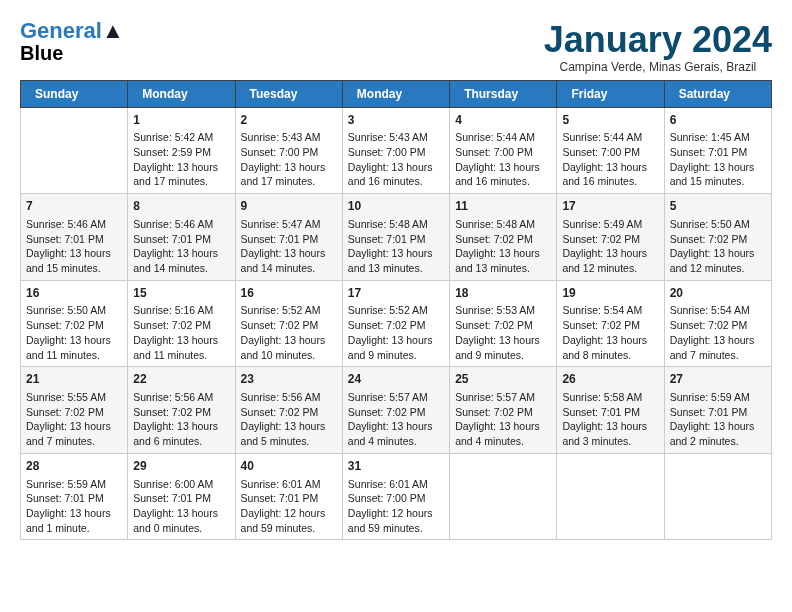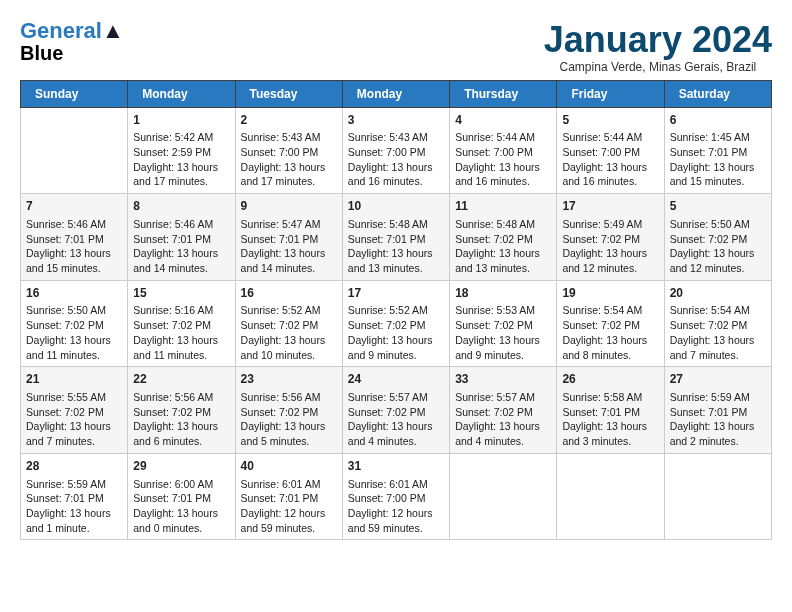--- a/index.html
+++ b/index.html
@@ -283,21 +283,21 @@
           <div>and 5 minutes.</div>
         </td>
         <td>
           <span class="day-num">24</span>
           <div>Sunrise: 5:57 AM</div>
           <div>Sunset: 7:02 PM</div>
           <div>Daylight: 13 hours</div>
           <div>and 4 minutes.</div>
         </td>
         <td>
-          <span class="day-num">33</span>
+          <span class="day-num">25</span>
           <div>Sunrise: 5:57 AM</div>
           <div>Sunset: 7:02 PM</div>
           <div>Daylight: 13 hours</div>
           <div>and 4 minutes.</div>
         </td>
         <td>
           <span class="day-num">26</span>
           <div>Sunrise: 5:58 AM</div>
           <div>Sunset: 7:01 PM</div>
           <div>Daylight: 13 hours</div>

